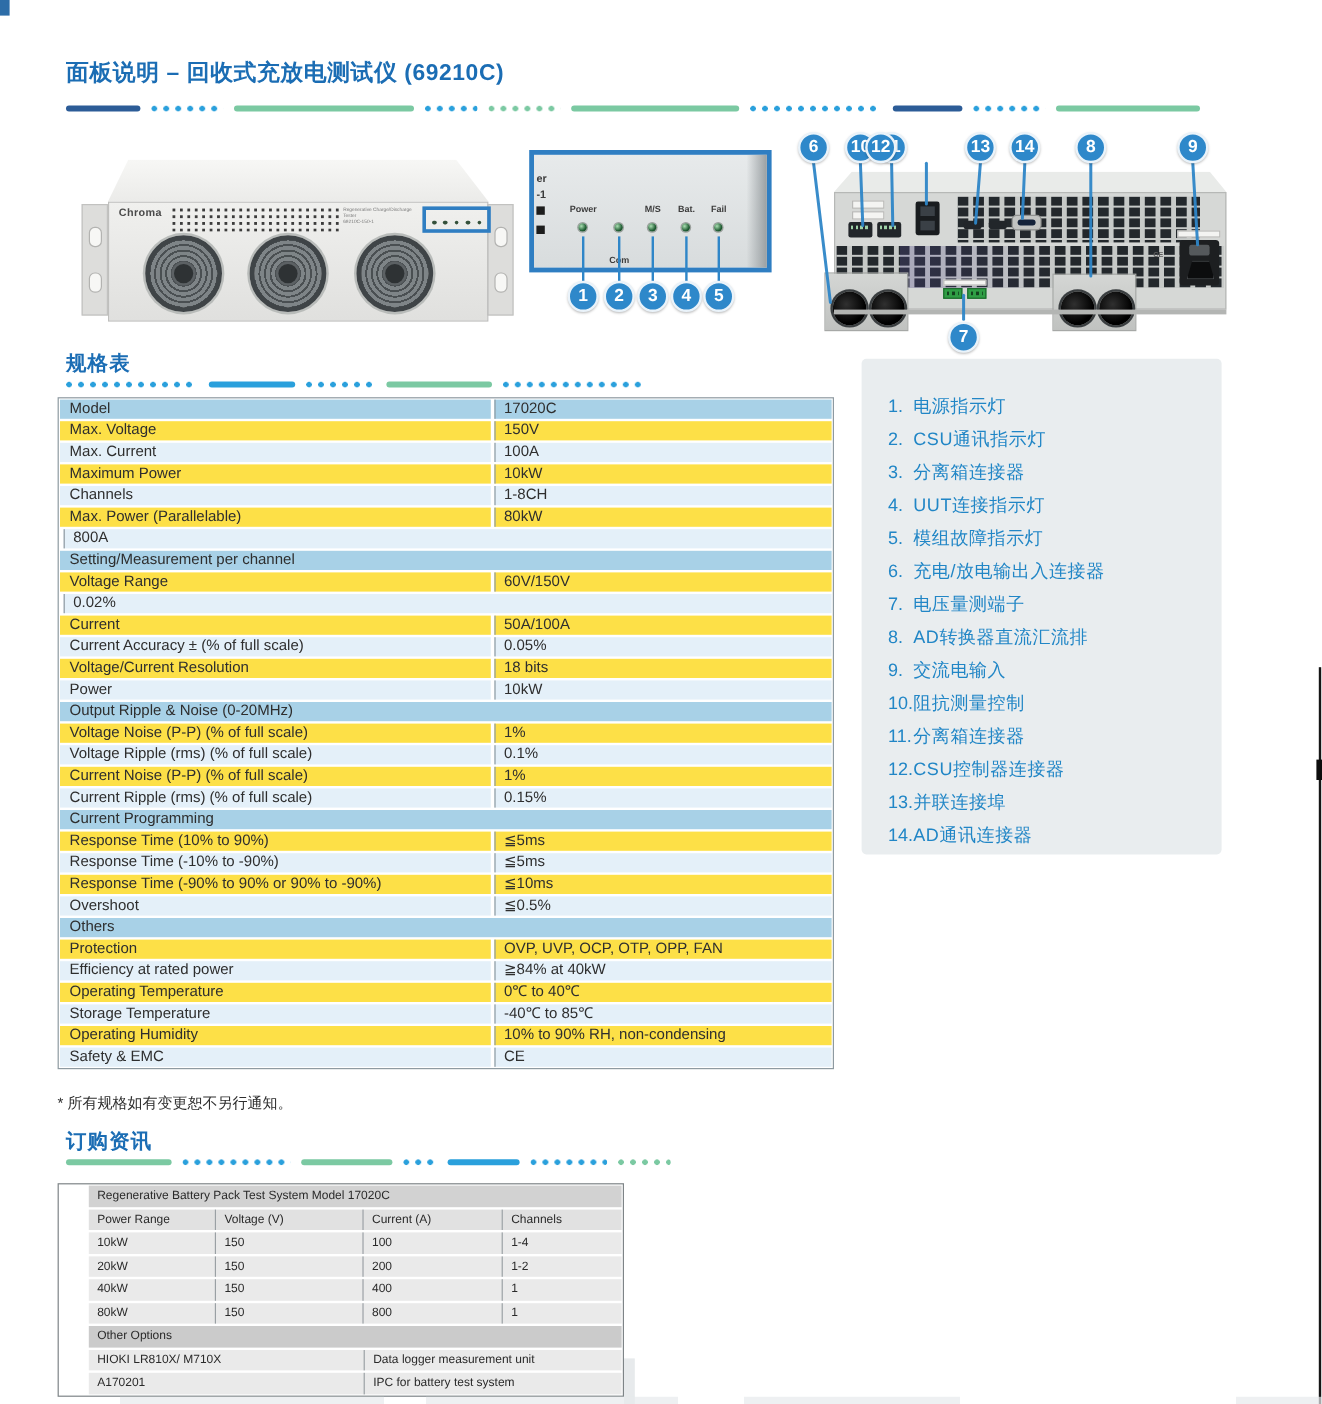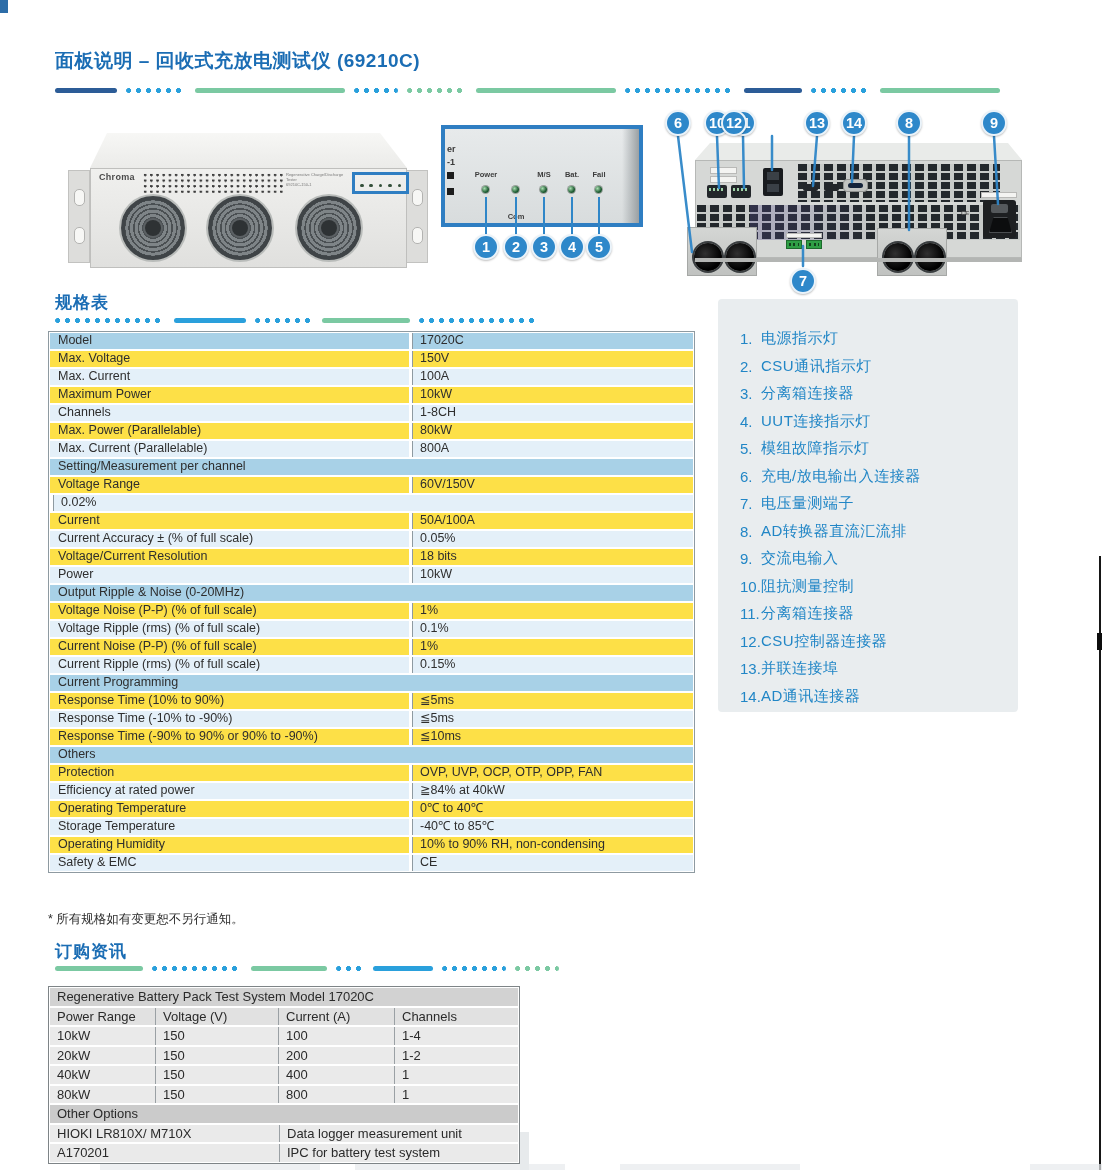--- a/index.html
+++ b/index.html
@@ -82,21 +82,21 @@
 
   
   .legend{position:absolute;left:718px;top:299px;width:300px;height:413px;background:#e9edef;border-radius:4px;}
   .legend ol{list-style:none;margin:26px 0 0 0;padding:0 0 0 22px;}
   .legend li{height:27.5px;font-size:15px;color:#2186c6;display:flex;align-items:center;}
   .legend .num{width:21px;flex:none;}
   .legend .lbl{letter-spacing:.5px;}
 
   
   #order-table{position:absolute;left:48px;top:986px;width:472px;border:1.5px solid #7e8487;background:#fff;padding:1px;box-sizing:border-box;}
-  .ord-row{display:flex;height:17.5px;margin-bottom:2px;font-size:13px;color:#2a2a2a;line-height:17px;}
+  .ord-row{display:flex;height:17.5px;margin-bottom:2px;font-size:10px;color:#2a2a2a;line-height:17px;padding-left:24px;}
   .ord-row:last-child{margin-bottom:0;}
   .ord-row div{box-sizing:border-box;padding-left:7px;overflow:hidden;white-space:nowrap;}
   .ord-row .c0{width:105px;}
   .ord-row .c1{width:123px;border-left:1px solid #9aa0a4;}
   .ord-row .c2{width:116px;border-left:1px solid #9aa0a4;}
   .ord-row .c3{flex:1;border-left:1px solid #9aa0a4;}
   .ord-row .w2{width:229px;}
   .ord-row .wf{flex:1;border-left:1px solid #9aa0a4;}
   .ord-row.t-title div{background:#d2d2d2;}
   .ord-row.t-head div{background:#e1e1e1;}
@@ -268,21 +268,20 @@
       </div>
       <div class="spec-row shade-b">
         <div class="c-label">Channels</div>
         <div class="c-value">1-8CH</div>
       </div>
       <div class="spec-row shade-a">
         <div class="c-label">Max. Power (Parallelable)</div>
         <div class="c-value">80kW</div>
       </div>
       <div class="spec-row shade-b">
-        <div class="c-label">Max. Current (Parallelable)</div>
         <div class="c-value">800A</div>
       </div>
       <div class="spec-row sec full">
         <div class="c-label">Setting/Measurement per channel</div>
       </div>
       <div class="spec-row shade-a">
         <div class="c-label">Voltage Range</div>
         <div class="c-value">60V/150V</div>
       </div>
       <div class="spec-row shade-b">
@@ -330,20 +329,24 @@
         <div class="c-label">Response Time (10% to 90%)</div>
         <div class="c-value">≦5ms</div>
       </div>
       <div class="spec-row shade-b">
         <div class="c-label">Response Time (-10% to -90%)</div>
         <div class="c-value">≦5ms</div>
       </div>
       <div class="spec-row shade-a">
         <div class="c-label">Response Time (-90% to 90% or 90% to -90%)</div>
         <div class="c-value">≦10ms</div>
+      </div>
+      <div class="spec-row shade-b">
+        <div class="c-label">Overshoot</div>
+        <div class="c-value">≦0.5%</div>
       </div>
       <div class="spec-row sec full">
         <div class="c-label">Others</div>
       </div>
       <div class="spec-row shade-a">
         <div class="c-label">Protection</div>
         <div class="c-value">OVP, UVP, OCP, OTP, OPP, FAN</div>
       </div>
       <div class="spec-row shade-b">
         <div class="c-label">Efficiency at rated power</div>

